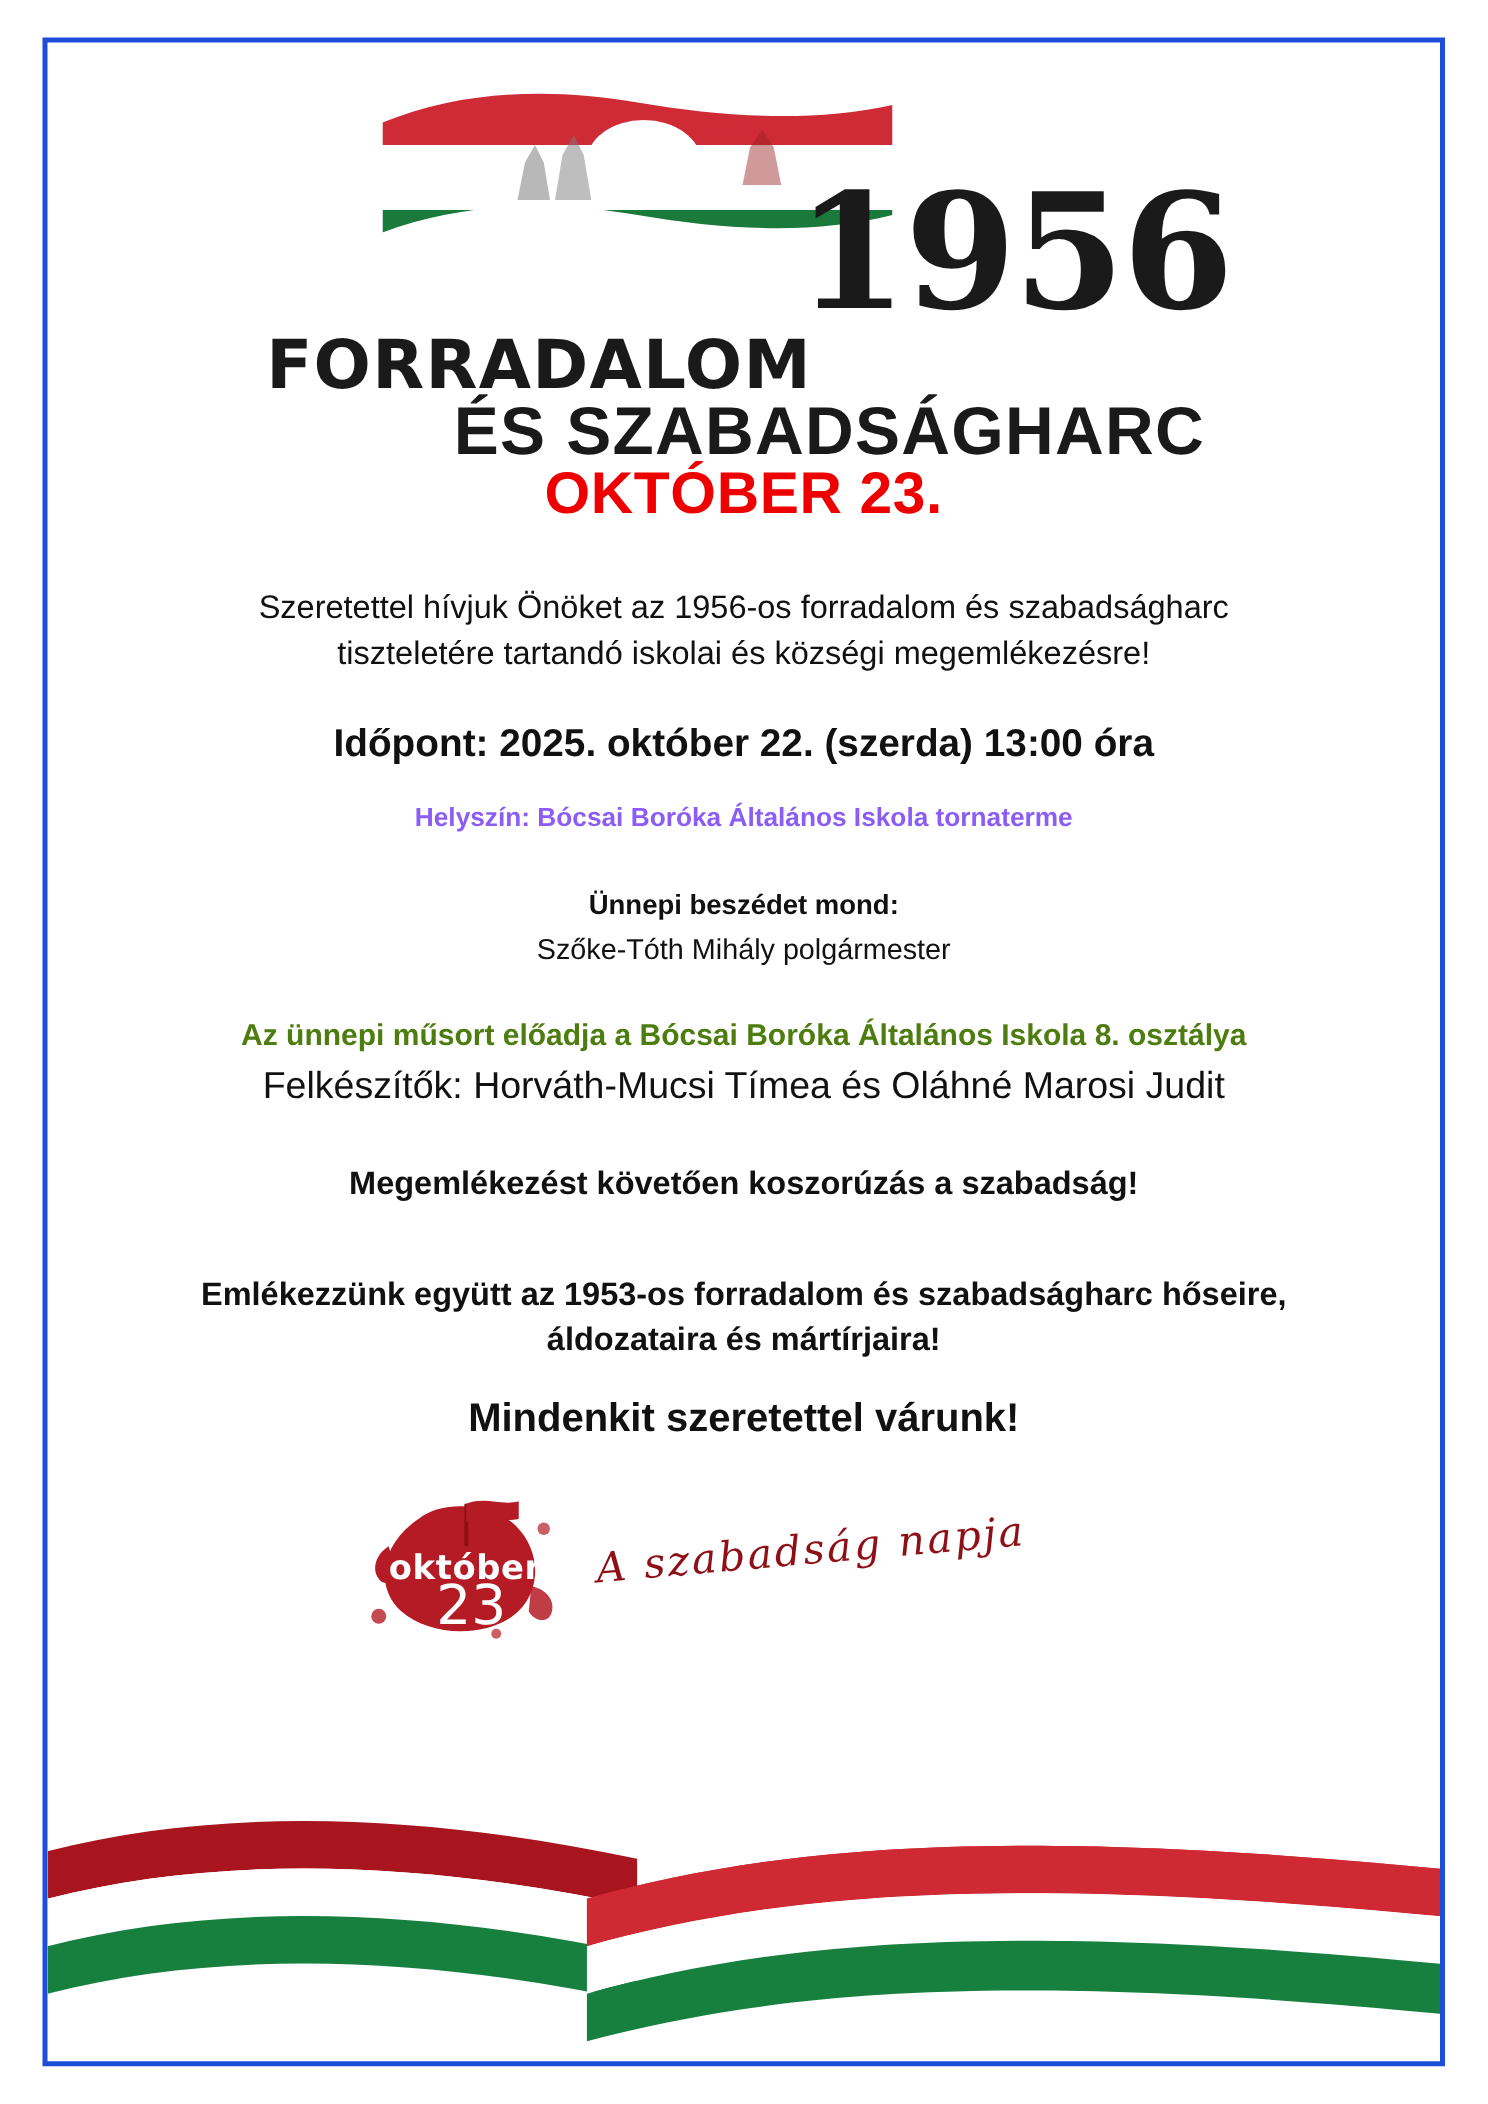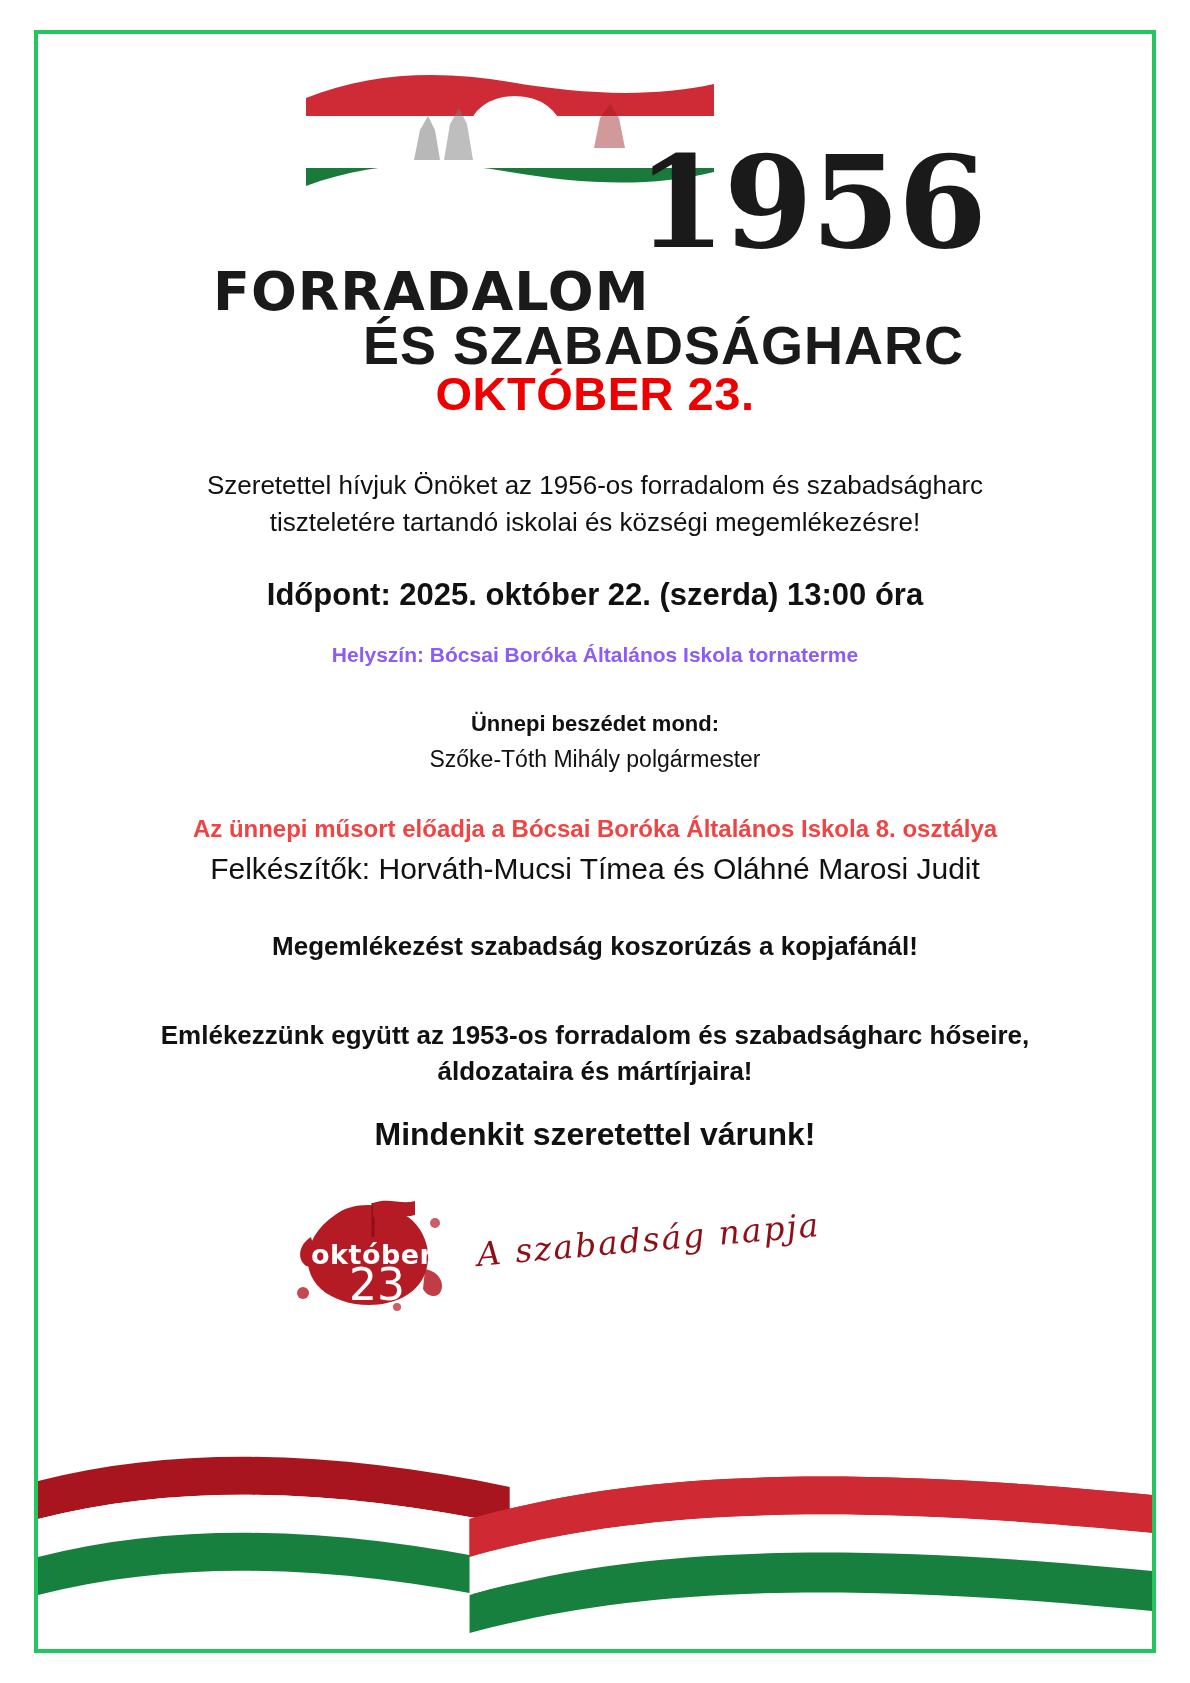--- a/index.html
+++ b/index.html
@@ -20,21 +20,21 @@
     width: 1190px;
     height: 1683px;
     background: #ffffff;
     box-sizing: border-box;
     padding: 30px 34px;
   }
   .poster-frame {
     position: relative;
     width: 100%;
     height: 100%;
-    border: 4px solid #22c55e;
+    border: 4px solid #1d4ed8;
     box-sizing: border-box;
     overflow: hidden;
     display: flex;
     flex-direction: column;
     align-items: center;
   }
 
   
   .logo-block {
     position: relative;
@@ -126,21 +126,21 @@
   }
   .speaker {
     margin-top: 9px;
     font-size: 23px;
     color: #111111;
   }
   .program {
     margin-top: 42px;
     font-size: 24px;
     font-weight: 700;
-    color: #ef4444;
+    color: #4d7c0f;
   }
   .mentors {
     margin-top: 9px;
     font-size: 30px;
     color: #111111;
   }
   .wreath {
     margin-top: 45px;
     font-size: 26px;
     font-weight: 700;
@@ -253,21 +253,21 @@
     <div class="date-headline">OKTÓBER 23.</div>
 
     <div class="body-text">
       <div class="intro">Szeretettel hívjuk Önöket az 1956-os forradalom és szabadságharc tiszteletére tartandó iskolai és községi megemlékezésre!</div>
       <div class="when">Időpont: 2025. október 22. (szerda) 13:00 óra</div>
       <div class="where">Helyszín: Bócsai Boróka Általános Iskola tornaterme</div>
       <div class="speech-label">Ünnepi beszédet mond:</div>
       <div class="speaker">Szőke-Tóth Mihály polgármester</div>
       <div class="program">Az ünnepi műsort előadja a Bócsai Boróka Általános Iskola 8. osztálya</div>
       <div class="mentors">Felkészítők: Horváth-Mucsi Tímea és Oláhné Marosi Judit</div>
-      <div class="wreath">Megemlékezést szabadság koszorúzás a kopjafánál!</div>
+      <div class="wreath">Megemlékezést követően koszorúzás a szabadság!</div>
       <div class="remember">Emlékezzünk együtt az 1953-os forradalom és szabadságharc hőseire, áldozataira és mártírjaira!</div>
       <div class="welcome">Mindenkit szeretettel várunk!</div>
     </div>
 
     <div class="emblem">
       <svg class="emblem-splat" viewBox="0 0 200 120" aria-hidden="true">
         <path d="M50,18 C70,2 110,6 128,24 C150,46 148,82 122,98 C96,114 56,110 36,92 C14,72 20,38 50,18 Z" fill="#b51b24"></path>
         <path d="M26,40 c-10,6 -14,18 -8,26 c4,6 12,4 14,-4 z" fill="#b51b24"></path>
         <path d="M140,72 c12,2 20,12 16,22 c-3,8 -14,6 -18,-2 z" fill="#b51b24" opacity="0.85"></path>
         <circle cx="18" cy="96" r="6" fill="#b51b24" opacity="0.8"></circle>

